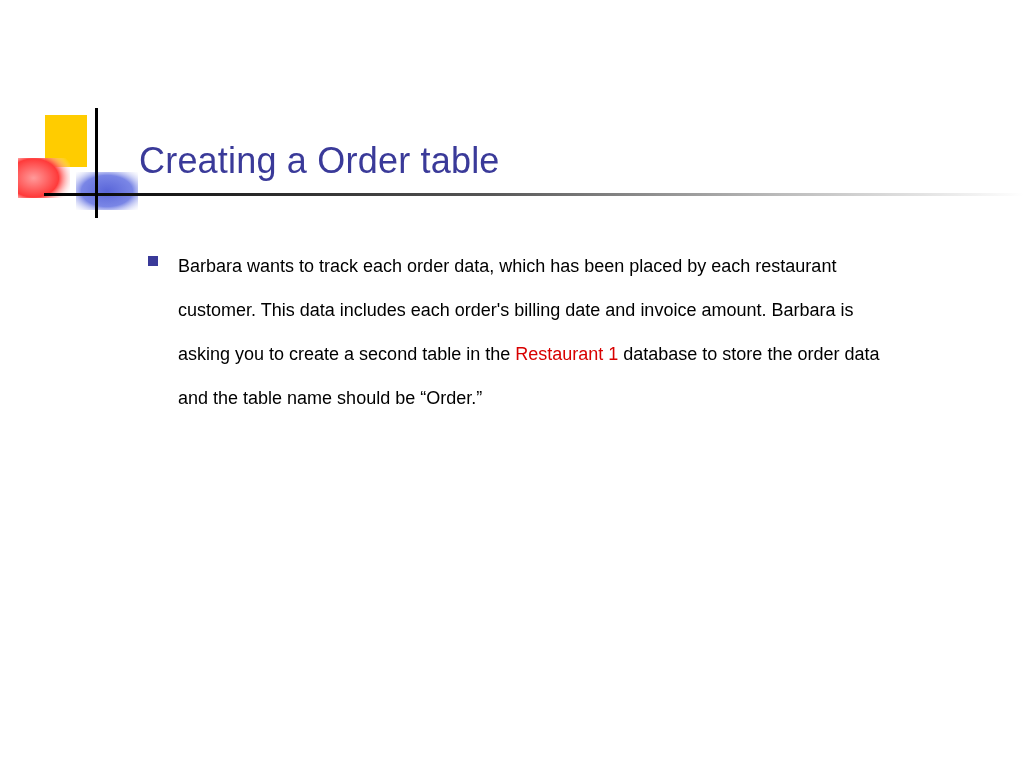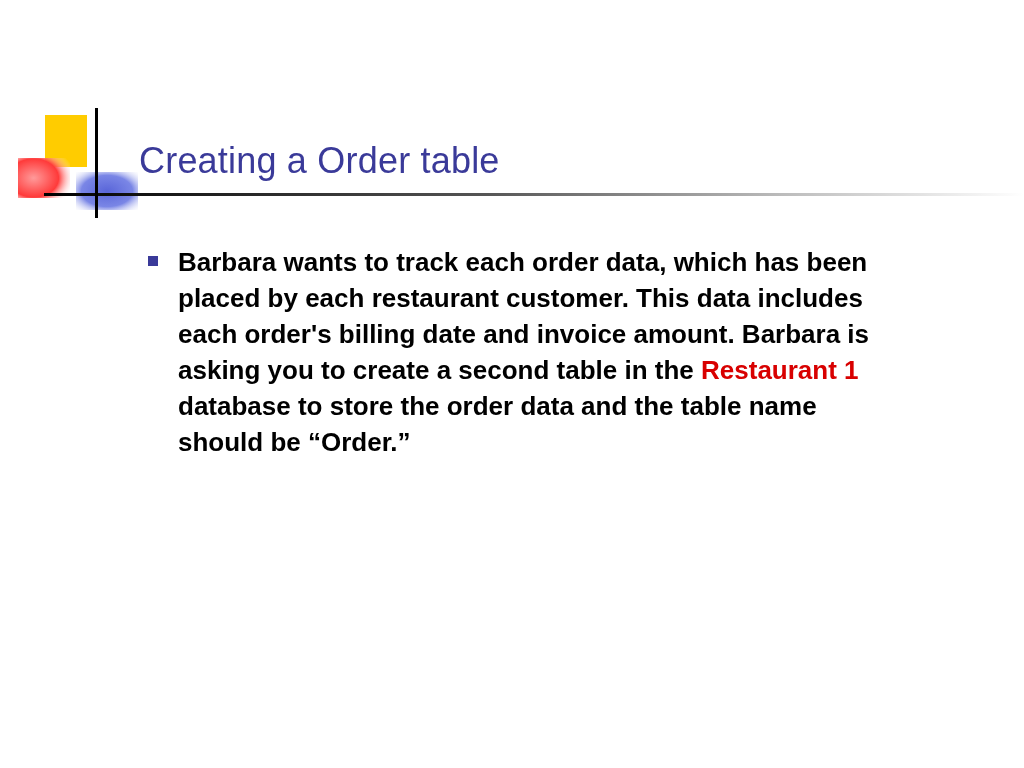--- a/index.html
+++ b/index.html
@@ -45,24 +45,24 @@
   }
   .bullet {
     flex: 0 0 auto;
     width: 10px;
     height: 10px;
     background: #3a3a99;
     margin-top: 12px;
     margin-right: 20px;
   }
   .bullet-text {
-    font-size: 26px;
-    line-height: 36px;
+    font-size: 18px;
+    line-height: 44px;
     color: #000000;
-    font-weight: 700;
+    font-weight: 400;
   }
   .em {
     color: #d80000;
   }
 </style>
 </head>
 <body>
 
 <div class="slide">
 

